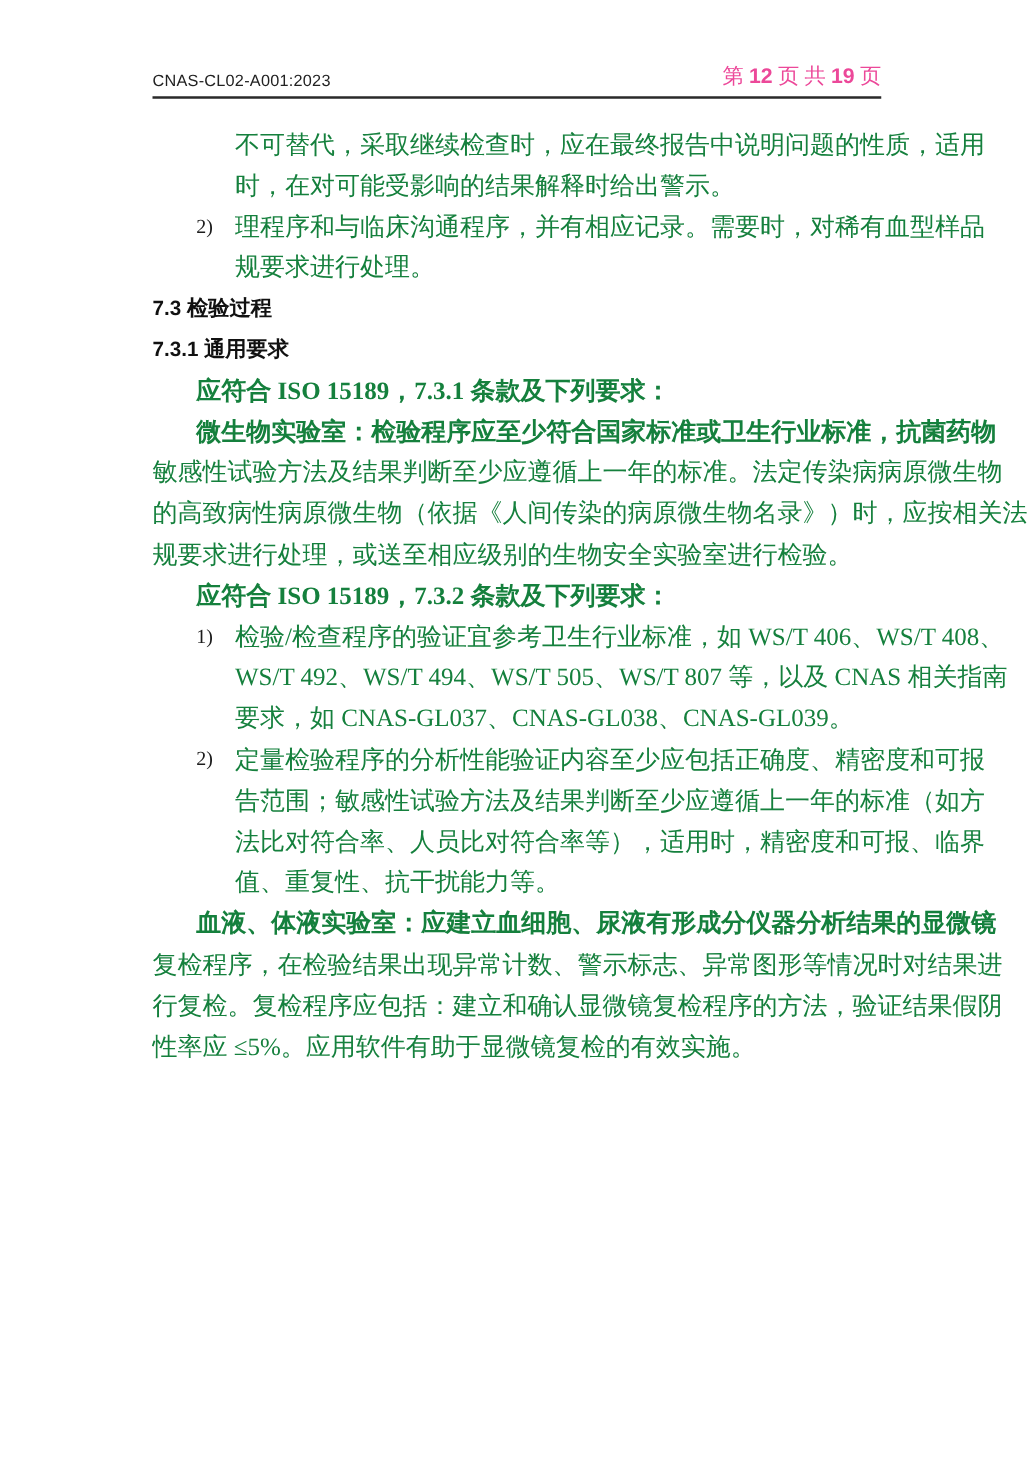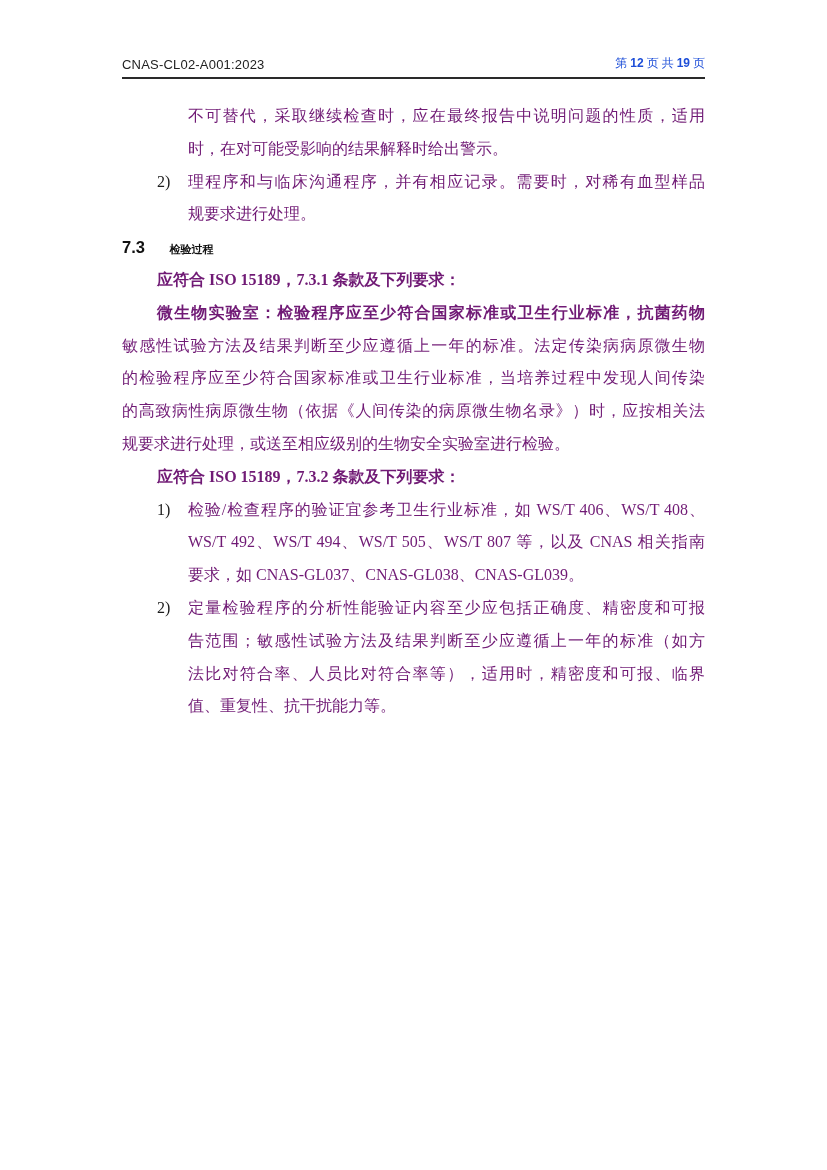--- a/index.html
+++ b/index.html
@@ -26,64 +26,64 @@
     border-bottom: 2px solid #2a2a2a;
     padding-bottom: 5px;
   }
   .doc-code {
     font-family: "Liberation Sans", sans-serif;
     font-size: 13px;
     letter-spacing: 0.2px;
     color: #222;
   }
   .page-indicator {
-    font-size: 12px;
-    color: #1d4ed8;
+    font-size: 17px;
+    color: #ec4899;
   }
   .page-indicator .num,
   .footer .num {
     font-family: "Liberation Sans", sans-serif;
     font-weight: 600;
   }
   
   .doc-body {
     position: absolute;
     left: 122px;
     top: 100px;
     width: 583px;
   }
   .line {
     height: 32.8px;
     line-height: 32.8px;
-    font-size: 16px;
+    font-size: 20px;
     white-space: nowrap;
     text-align: justify;
     text-align-last: justify;
-    color: #701a75;
+    color: #15803d;
   }
   .line.end { text-align-last: left; white-space: normal; }
   .para .line.first { text-indent: 35px; font-weight: bold; }
   .list { position: relative; padding-left: 66px; }
   .list .marker {
     position: absolute;
     left: 35px;
     top: 0;
     height: 32.8px;
     line-height: 32.8px;
     font-size: 16px;
     color: #1c1c1c;
   }
   .line.head {
     font-family: "Liberation Sans", sans-serif;
     font-weight: 700;
     font-size: 16.5px;
     text-align-last: left;
     color: #111;
   }
-  .line.head .htext { font-size: 11px; margin-left: 20px; }
+  .line.head .htext { font-size: 17px; }
   
   .footer {
     position: absolute;
     left: 122px;
     top: 1078px;
     width: 583px;
     border-top: 1.5px solid #2a2a2a;
     padding-top: 7px;
     display: flex;
     justify-content: flex-start;
@@ -105,45 +105,51 @@
       <div class="list">
         <div class="line">不可替代，采取继续检查时，应在最终报告中说明问题的性质，适用</div>
         <div class="line end">时，在对可能受影响的结果解释时给出警示。</div>
       </div>
       <div class="list">
         <span class="marker">2)</span>
         <div class="line">理程序和与临床沟通程序，并有相应记录。需要时，对稀有血型样品</div>
         <div class="line end">规要求进行处理。</div>
       </div>
       <div class="line head lvl2"><span class="hnum">7.3 </span><span class="htext">检验过程</span></div>
+      <div class="line head lvl3"><span class="hnum">7.3.1 </span><span class="htext">通用要求</span></div>
       <div class="para">
         <div class="line first end">应符合 ISO 15189，7.3.1 条款及下列要求：</div>
       </div>
       <div class="para">
         <div class="line first">微生物实验室：检验程序应至少符合国家标准或卫生行业标准，抗菌药物</div>
         <div class="line">敏感性试验方法及结果判断至少应遵循上一年的标准。法定传染病病原微生物</div>
-        <div class="line">的检验程序应至少符合国家标准或卫生行业标准，当培养过程中发现人间传染</div>
         <div class="line">的高致病性病原微生物（依据《人间传染的病原微生物名录》）时，应按相关法</div>
         <div class="line end">规要求进行处理，或送至相应级别的生物安全实验室进行检验。</div>
       </div>
       <div class="para">
         <div class="line first end">应符合 ISO 15189，7.3.2 条款及下列要求：</div>
       </div>
       <div class="list">
         <span class="marker">1)</span>
         <div class="line">检验/检查程序的验证宜参考卫生行业标准，如 WS/T 406、WS/T 408、</div>
         <div class="line">WS/T 492、WS/T 494、WS/T 505、WS/T 807 等，以及 CNAS 相关指南</div>
         <div class="line end">要求，如 CNAS-GL037、CNAS-GL038、CNAS-GL039。</div>
       </div>
       <div class="list">
         <span class="marker">2)</span>
         <div class="line">定量检验程序的分析性能验证内容至少应包括正确度、精密度和可报</div>
         <div class="line">告范围；敏感性试验方法及结果判断至少应遵循上一年的标准（如方</div>
         <div class="line">法比对符合率、人员比对符合率等），适用时，精密度和可报、临界</div>
         <div class="line end">值、重复性、抗干扰能力等。</div>
       </div>
+      <div class="para">
+        <div class="line first">血液、体液实验室：应建立血细胞、尿液有形成分仪器分析结果的显微镜</div>
+        <div class="line">复检程序，在检验结果出现异常计数、警示标志、异常图形等情况时对结果进</div>
+        <div class="line">行复检。复检程序应包括：建立和确认显微镜复检程序的方法，验证结果假阴</div>
+        <div class="line end">性率应 ≤5%。应用软件有助于显微镜复检的有效实施。</div>
+      </div>
     </div>
 
   <div class="footer">
     <span class="f-left" id="publish-date"><span class="num">2023</span><span> 年 </span><span class="num">08</span><span> 月  </span><span class="num">01</span><span> 日发布</span></span>
     <span class="f-right" id="implement-date"><span class="num">2023</span><span> 年 </span><span class="num">12</span><span> 月  </span><span class="num">01</span><span> 日实施</span></span>
   </div>
 </div>
 
 </body></html>

